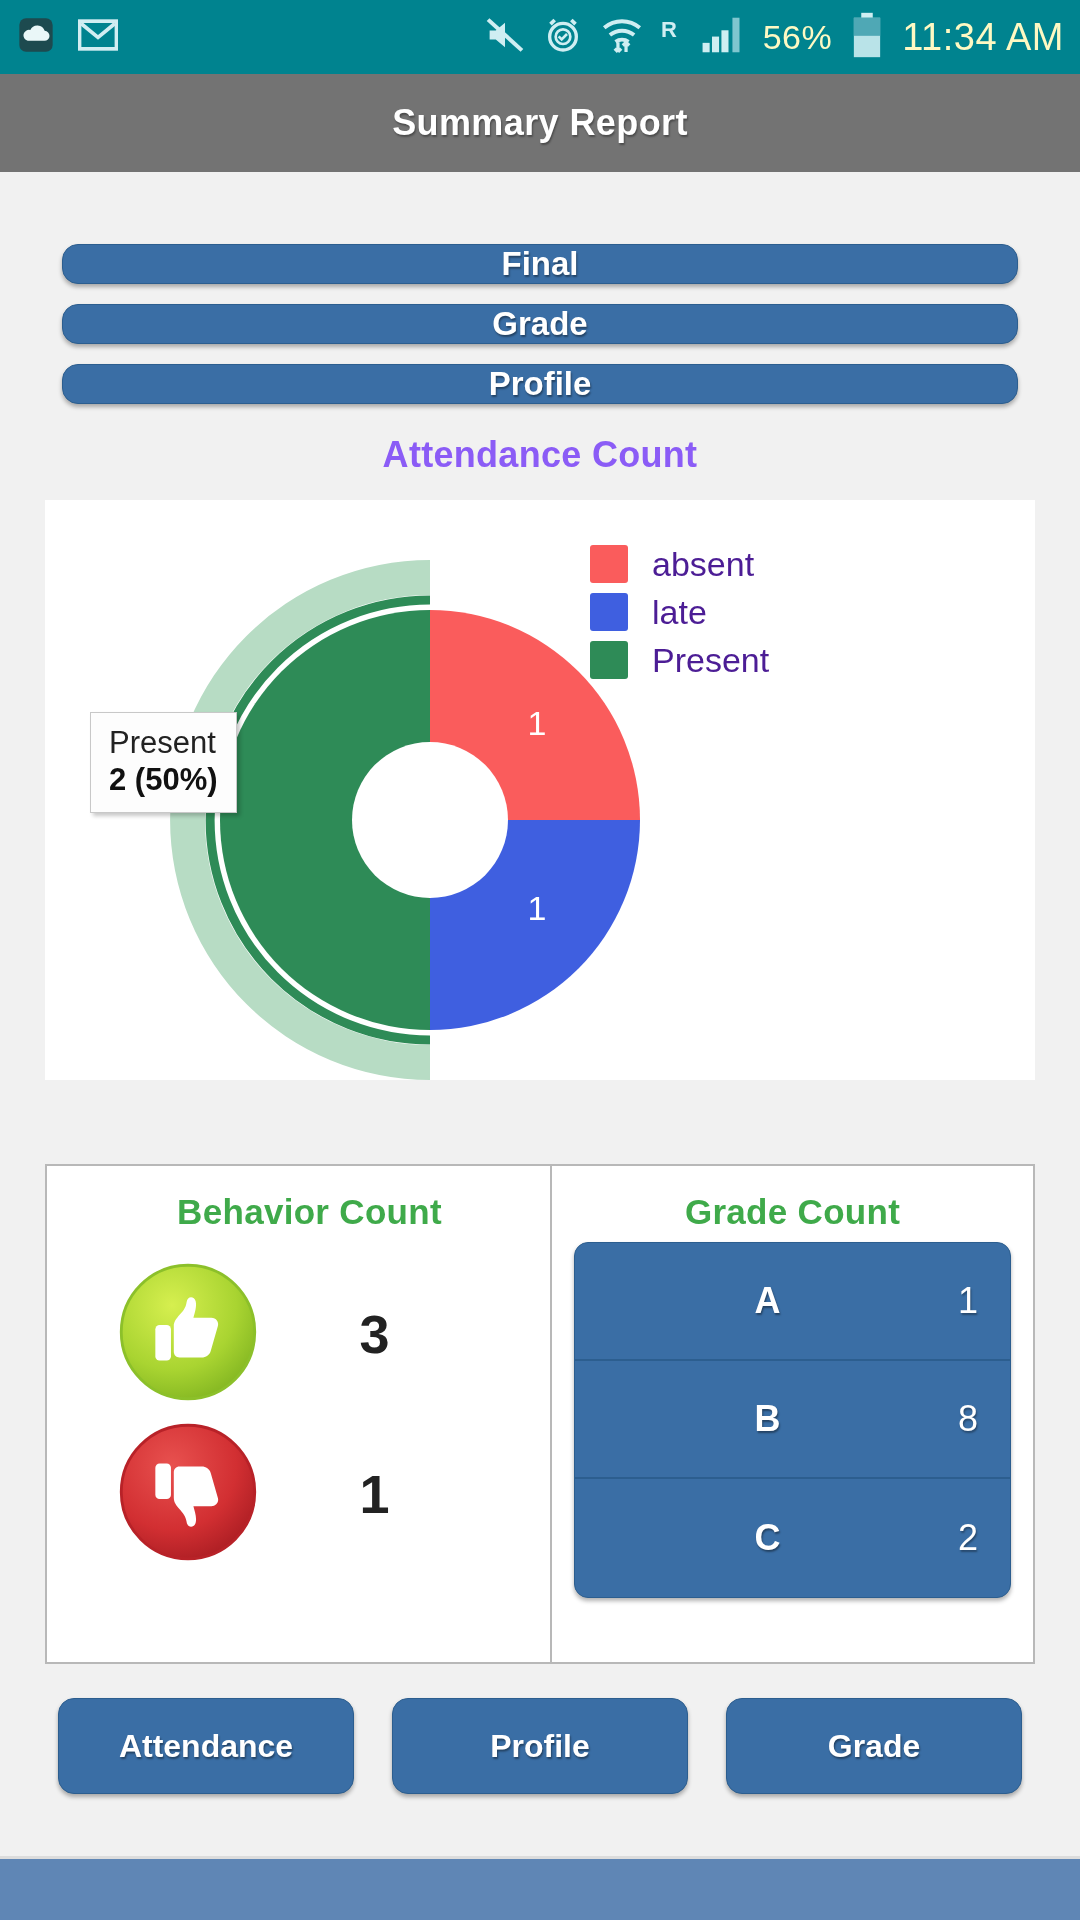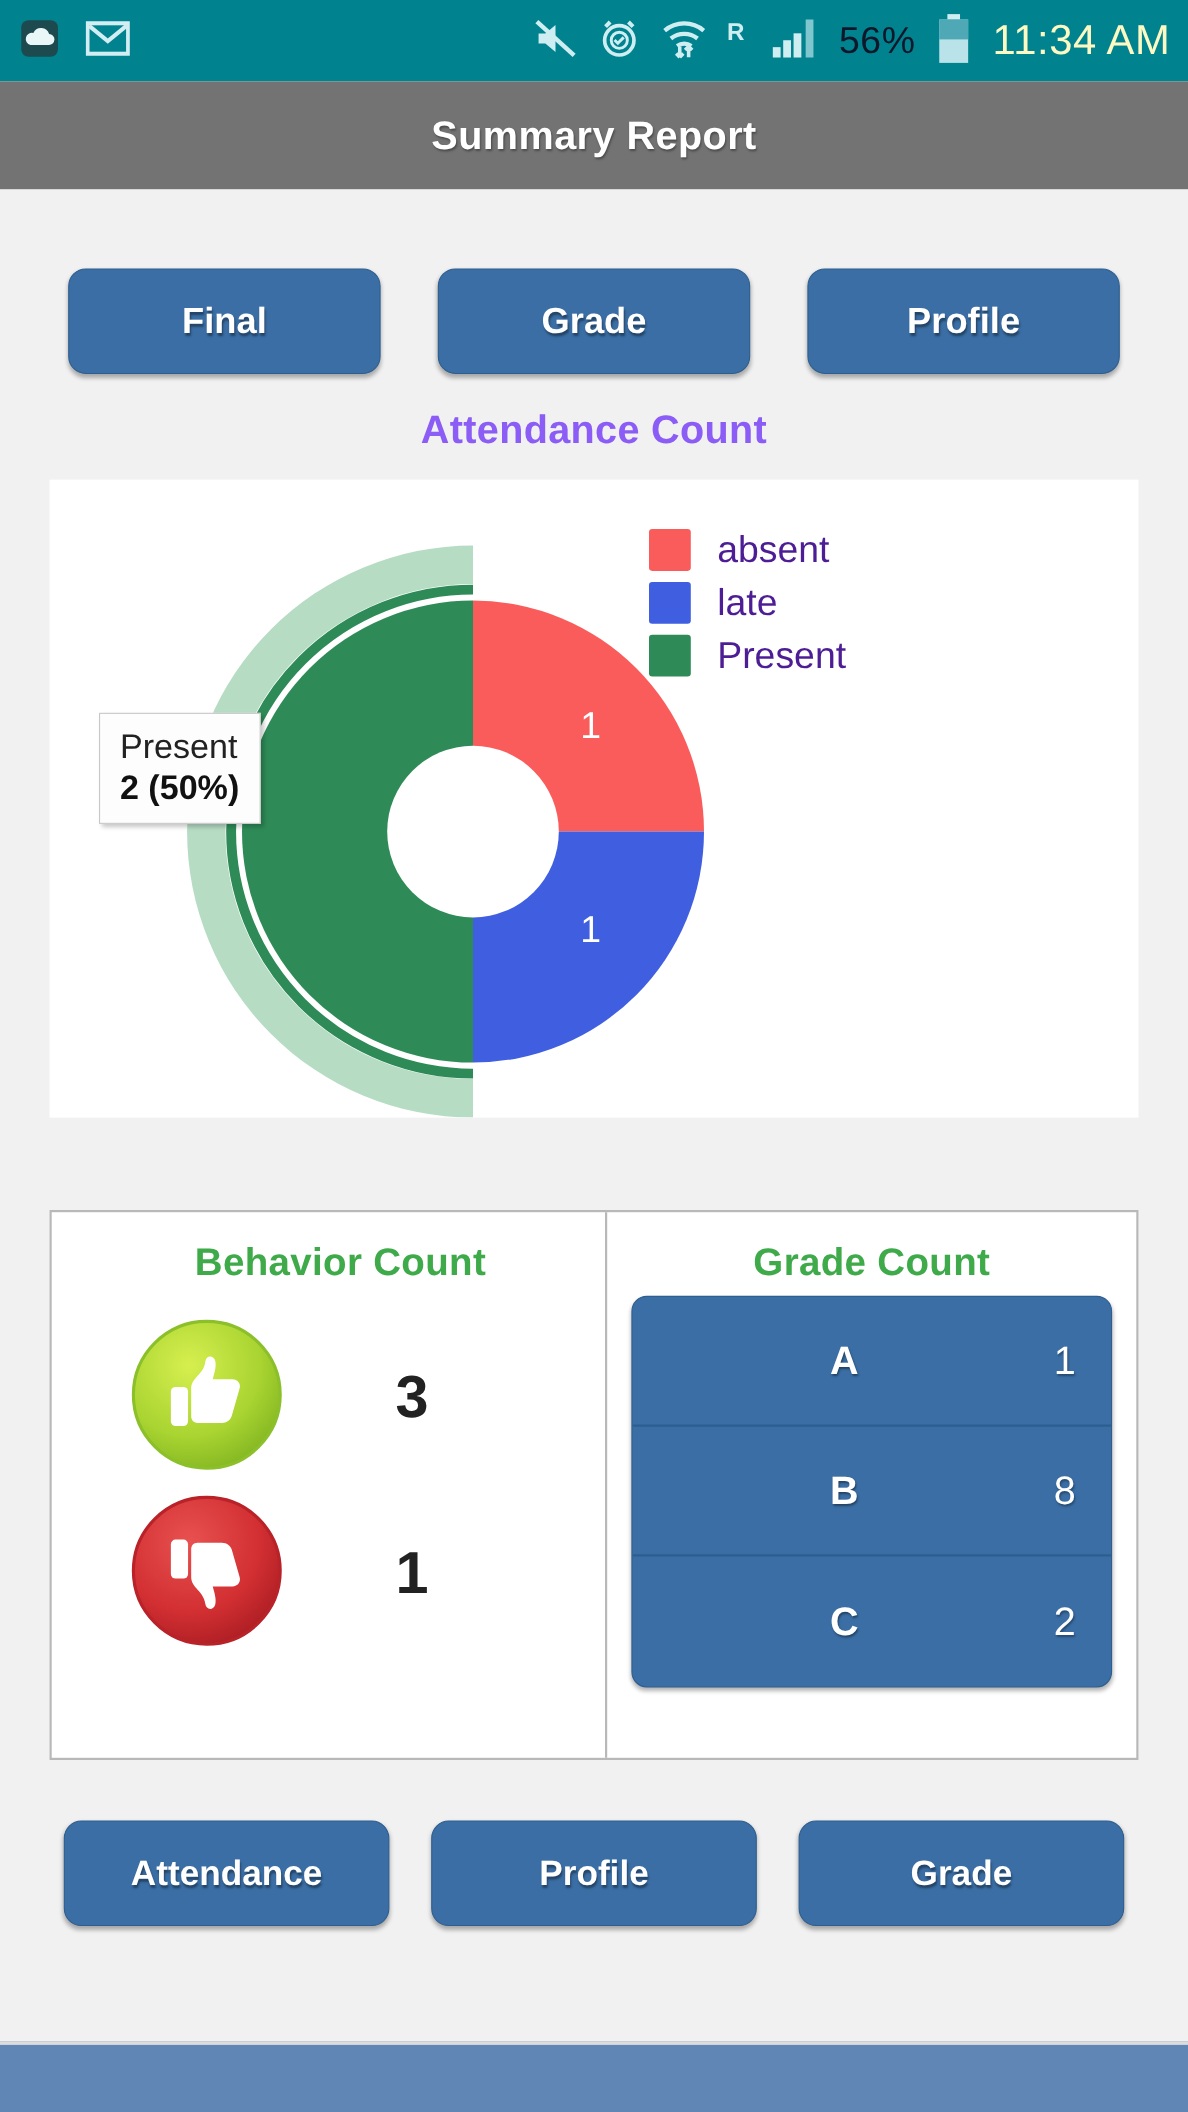--- a/index.html
+++ b/index.html
@@ -11,21 +11,21 @@
   #app { position:relative; width:1080px; height:1920px; background:#f1f1f1; }
 
   
   .statusbar{
     height:74px; background:#00838f; display:flex; align-items:center;
     padding:0 16px; color:#cfeef2;
   }
   .sb-left{ display:flex; align-items:center; gap:22px; }
   .sb-right{ margin-left:auto; display:flex; align-items:center; gap:18px; }
   .sb-icon{ display:block; }
-  .sb-pct{ font-size:34px; font-weight:400; color:#0f172a; letter-spacing:.5px; }
+  .sb-pct{ font-size:34px; font-weight:400; color:#fef9c3; letter-spacing:.5px; }
   .sb-time{ font-size:38px; font-weight:400; color:#fef9c3; letter-spacing:.5px; }
 
   
   .titlebar{
     height:98px; background:#737373; display:flex; align-items:center;
     justify-content:center;
   }
   .titlebar .ttl{
     color:#ffffff; font-size:36px; font-weight:bold; letter-spacing:.4px;
     text-shadow:1px 2px 2px rgba(0,0,0,.35);
@@ -35,21 +35,21 @@
   .btn{
     background:#3a6ea5; border:1px solid #2c5e8f; border-radius:16px;
     color:#fff; font-size:33px; font-weight:bold;
     display:flex; align-items:center; justify-content:center;
     text-shadow:1px 2px 2px rgba(0,0,0,.4);
     box-shadow:0 3px 4px rgba(0,0,0,.3);
     cursor:pointer; user-select:none;
   }
 
   .toprow{
-    display:flex; gap:52px; padding:0 62px; margin-top:72px;
+    display:flex; gap:20px; padding:0 62px; margin-top:72px;flex-direction:column;
   }
   .toprow .btn{ flex:1; height:96px; }
 
   .section-title{
     text-align:center; color:#8b5cf6; font-size:36px; font-weight:bold;
     margin-top:30px; letter-spacing:.3px;
   }
 
   
   .chart-card{
@@ -110,21 +110,21 @@
     text-shadow:1px 2px 2px rgba(0,0,0,.4); padding-left:40px;
   }
   .g-value{
     width:90px; text-align:right; color:#fff; font-size:36px;
     text-shadow:1px 2px 2px rgba(0,0,0,.35);
   }
 
   .bottomrow{
     display:flex; gap:38px; padding:0 58px; margin-top:34px;
   }
-  .bottomrow .btn{ flex:1; height:96px; font-size:32px;margin-top:21px; }
+  .bottomrow .btn{ flex:1; height:96px; font-size:32px; }
 
   .navbar{
     position:absolute; left:0; bottom:0; width:1080px; height:64px;
     background:#5f86b5; border-top:3px solid #dcdcdc;
   }
 </style>
 </head>
 <body>
 
 <div id="app">

